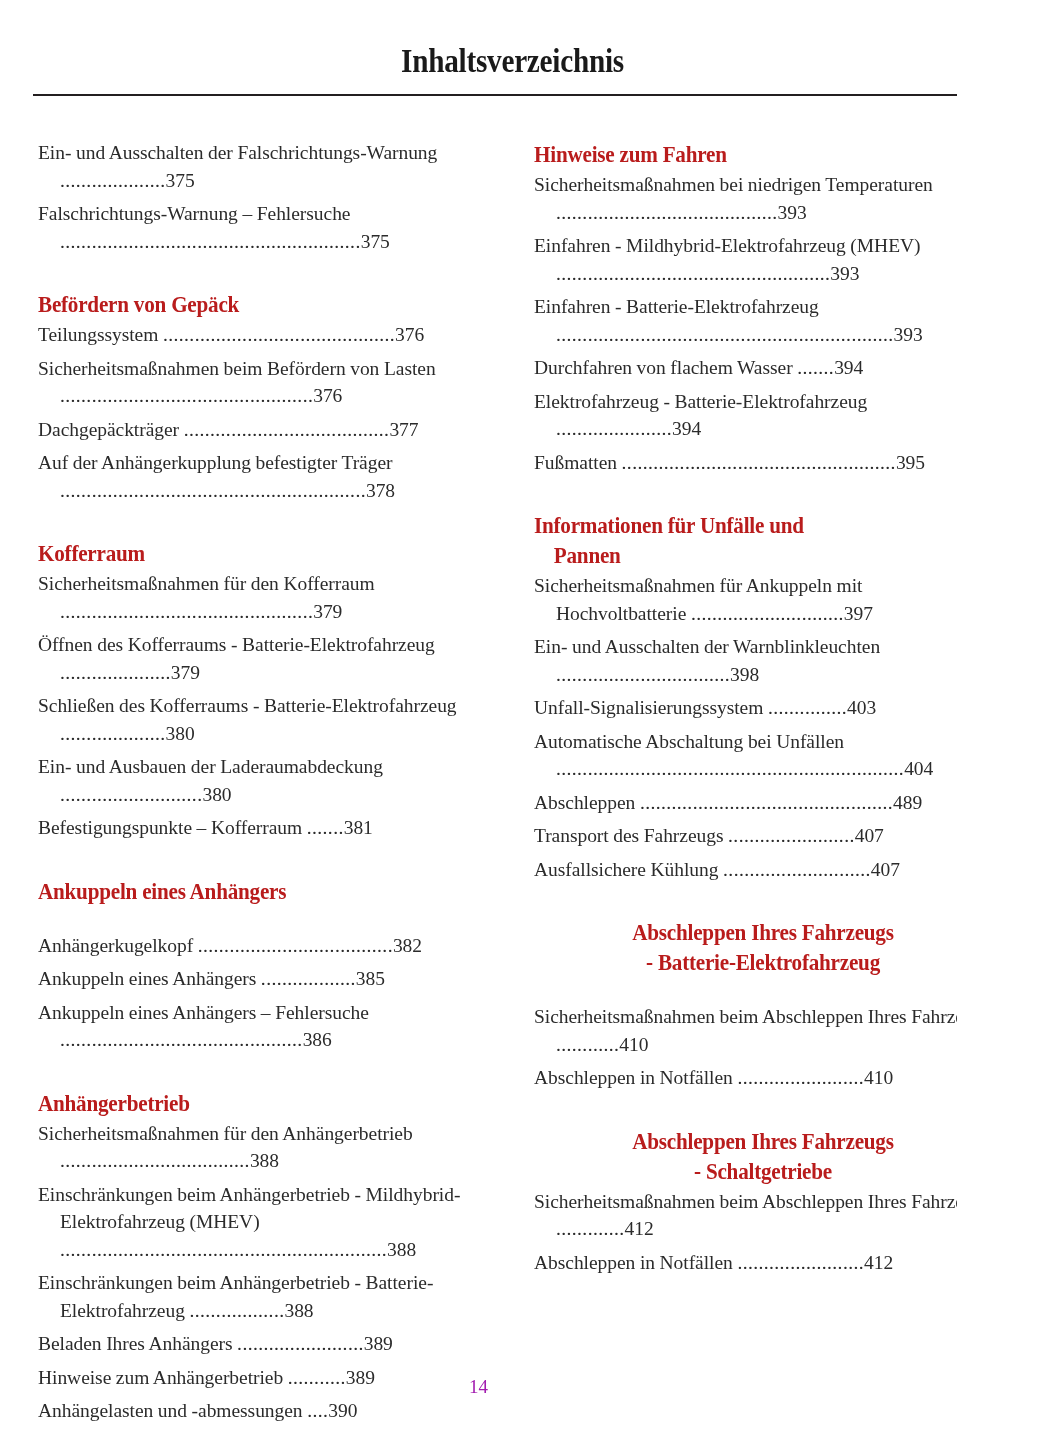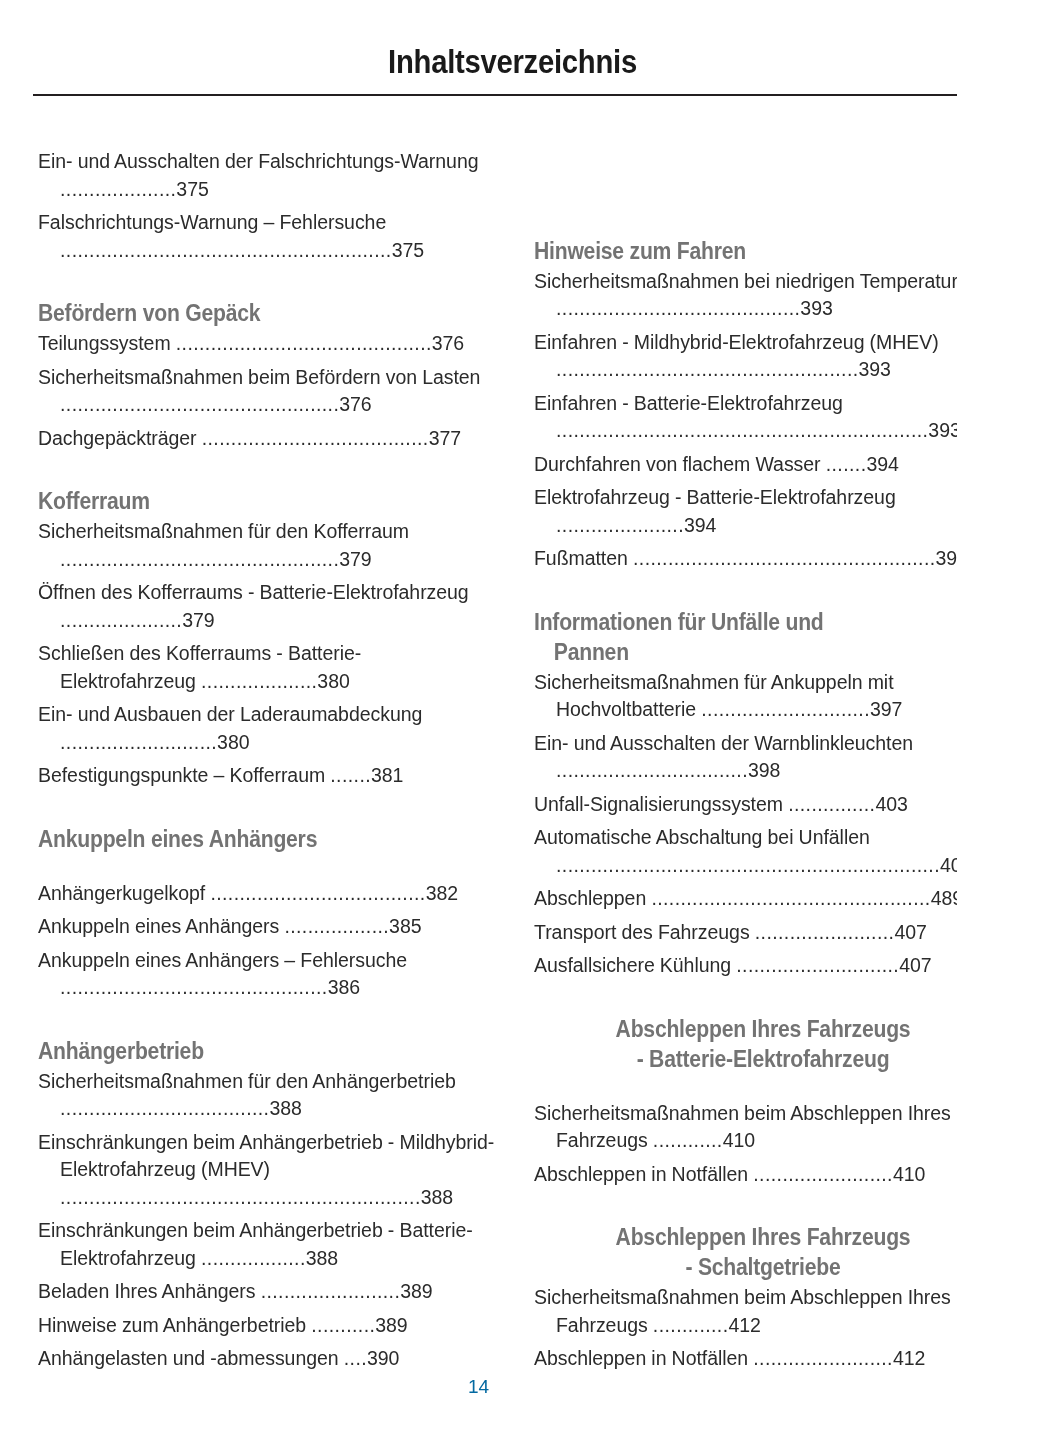--- a/index.html
+++ b/index.html
@@ -6,21 +6,21 @@
   html, body {
     margin: 0;
     padding: 0;
     background: #ffffff;
   }
   .page {
     position: relative;
     width: 957px;
     height: 1448px;
     background: #ffffff;
-    font-family: Liberation Sans, sans-serif;
+    font-family: Liberation Serif, serif;
     color: #231f20;
     overflow: hidden;
     box-sizing: border-box;
   }
 
   
   .page-header {
     position: absolute;
     top: 40px;
     left: 33px;
@@ -43,38 +43,38 @@
     top: 94px;
     left: 33px;
     width: 959px;
     height: 0;
     border-top: 2.5px solid #231f20;
   }
 
   
   .columns {
     position: absolute;
-    top: 148px;
+    top: 139px;
     left: 38px;
     width: 955px;
     display: flex;
     gap: 38px;
-    align-items: flex-end;
+    align-items: flex-start;
   }
   .col {
     width: 458px;
     flex: 0 0 458px;
   }
 
   
   .sec-head {
     font-size: 23.5px;
     line-height: 30px;
     font-weight: 700;
-    color: #737373;
+    color: #b91c1c;
     letter-spacing: -0.25px;
     margin: 0;
     padding: 0;
     font-stretch: condensed;
   }
   .sec-head .hl {
     display: block;
     transform: scaleX(0.9);
     transform-origin: left center;
   }
@@ -117,21 +117,21 @@
 
   
   .folio {
     position: absolute;
     left: 0;
     right: 0;
     top: 1375px;
     text-align: center;
     font-size: 19px;
     line-height: 24px;
-    color: #0369a1;
+    color: #a21caf;
   }
 </style>
 </head>
 <body>
 
 <div class="page">
 
   <div class="page-header">
     <h1>Inhaltsverzeichnis</h1>
   </div>
@@ -146,20 +146,21 @@
           </div>
         </div>
         <div class="sec-block">
           <div class="sec-head">
             <span class="hl">Befördern von Gepäck</span>
           </div>
           <div class="entries">
             <p class="entry"><span>Teilungssystem </span><span class="leader">............................................</span><span class="pg">376</span></p>
             <p class="entry"><span>Sicherheitsmaßnahmen beim Befördern von Lasten </span><span class="leader">................................................</span><span class="pg">376</span></p>
             <p class="entry"><span>Dachgepäckträger </span><span class="leader">.......................................</span><span class="pg">377</span></p>
+            <p class="entry"><span>Auf der Anhängerkupplung befestigter Träger </span><span class="leader">..........................................................</span><span class="pg">378</span></p>
           </div>
         </div>
         <div class="sec-block">
           <div class="sec-head">
             <span class="hl">Kofferraum</span>
           </div>
           <div class="entries">
             <p class="entry"><span>Sicherheitsmaßnahmen für den Kofferraum </span><span class="leader">................................................</span><span class="pg">379</span></p>
             <p class="entry"><span>Öffnen des Kofferraums - Batterie-Elektrofahrzeug </span><span class="leader">.....................</span><span class="pg">379</span></p>
             <p class="entry"><span>Schließen des Kofferraums - Batterie-Elektrofahrzeug </span><span class="leader">....................</span><span class="pg">380</span></p>

